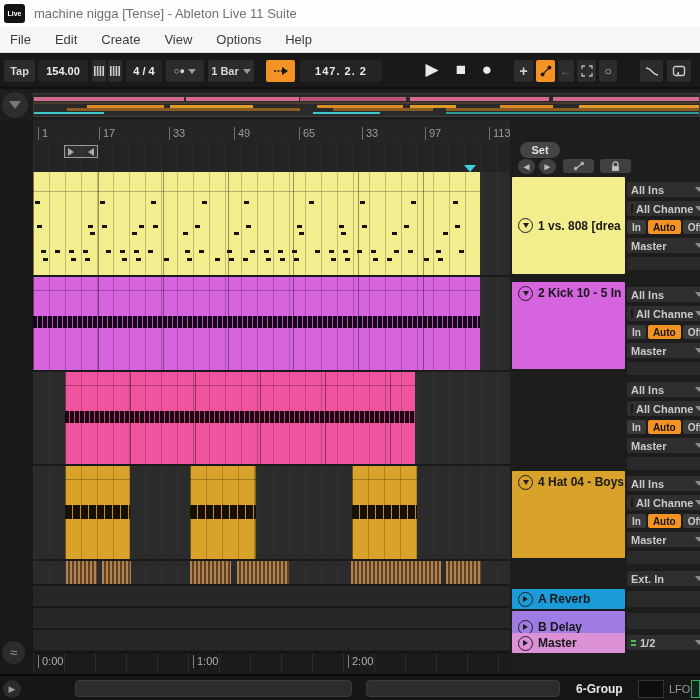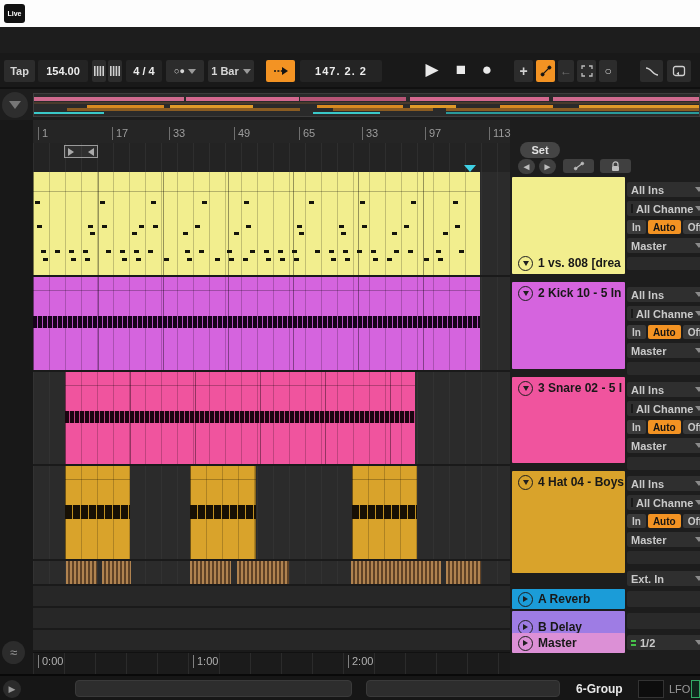--- a/index.html
+++ b/index.html
@@ -96,22 +96,31 @@
   .bb-sub { position:absolute; top:7px; font-size:11px; color:#9a9a9a; }
   .bb-widget { position:absolute; top:4px; height:18px; background:#0d0d0d; border:1px solid #333; }
 </style>
 </head>
 <body>
 
 <div id="stage">
 
   <div class="abs titlebar">
     <div class="live-logo">Live</div>
-  </div>
-
+    <div class="win-title">machine nigga  [Tense] - Ableton Live 11 Suite</div>
+  </div>
+
+  <div class="abs menubar">
+    <div class="menu-item">File</div>
+    <div class="menu-item">Edit</div>
+    <div class="menu-item">Create</div>
+    <div class="menu-item">View</div>
+    <div class="menu-item">Options</div>
+    <div class="menu-item">Help</div>
+  </div>
 
   <div class="abs transport">
     <div class="tbox" style="left:4px;width:31px;">Tap</div>
     <div class="tbox tdisplay" style="left:38px;width:50px;">154.00</div>
     <div class="tbox" style="left:92px;width:14px;">
       <svg width="10" height="12" viewBox="0 0 10 12">
           <g fill="#cfcfcf">
             <rect x="0" y="1" width="1.6" height="10"></rect>
             <rect x="2.8" y="1" width="1.6" height="10"></rect>
             <rect x="5.6" y="1" width="1.6" height="10"></rect>
@@ -242,21 +251,21 @@
         </svg>
     </div>
     <div class="smallbtn" style="left:90px;width:31px;">
       <svg width="11" height="11" viewBox="0 0 11 11">
           <g>
             <path d="M3 5 L3 3.4 a2.5 2.5 0 0 1 5 0 L8 5" stroke="#bdbdbd" stroke-width="1.3" fill="none"></path>
             <rect x="2" y="5" width="7" height="5" rx="1" fill="#bdbdbd"></rect>
           </g>
         </svg>
     </div>
-  <div class="thead" style="top: 57px; height: 97px; background: rgb(242, 238, 142); align-items: flex-end;">
+  <div class="thead" style="top: 57px; height: 97px; background: rgb(242, 238, 142); align-items: center;">
         <div style="display: flex; align-items: center; height: 22px; width: 100%;">
           <div class="foldicon">
             <div class="fold-down"></div>
           </div>
           <div class="nm">1 vs. 808 [drea</div>
         </div>
       </div>
       <div class="rbox" style="top: 62px;">
         <span>All Ins</span>
         <div class="dd"></div>
@@ -296,48 +305,40 @@
       <div class="monrow" style="top: 205px;">
         <div class="monbtn">In</div>
         <div class="monbtn on">Auto</div>
         <div class="monbtn">Off</div>
       </div>
       <div class="rbox" style="top: 223px;">
         <span>Master</span>
         <div class="dd"></div>
       </div>
       <div class="meterbox" style="top: 242px;"></div>
-      <div class="thead" style="top: 257px; height: 86px; background: rgb(240, 84, 158); align-items: flex-start;">
-        <div style="display: flex; align-items: center; height: 22px; width: 100%;">
-          <div class="foldicon">
-            <div class="fold-down"></div>
-          </div>
-          <div class="nm">3 Snare 02 - 5 I</div>
-        </div>
-      </div>
       <div class="rbox" style="top: 262px;">
         <span>All Ins</span>
         <div class="dd"></div>
       </div>
       <div class="rbox" style="top: 281px;">
         <div style="width: 2px; height: 9px; background: rgb(25, 25, 25); margin-right: 3px; flex: 0 0 auto;"></div>
         <span>All Channe</span>
         <div class="dd"></div>
       </div>
       <div class="monrow" style="top: 300px;">
         <div class="monbtn">In</div>
         <div class="monbtn on">Auto</div>
         <div class="monbtn">Off</div>
       </div>
       <div class="rbox" style="top: 318px;">
         <span>Master</span>
         <div class="dd"></div>
       </div>
       <div class="meterbox" style="top: 337px;"></div>
-      <div class="thead" style="top: 351px; height: 102px; background: rgb(217, 163, 43); align-items: flex-start;">
+      <div class="thead" style="top: 351px; height: 87px; background: rgb(217, 163, 43); align-items: flex-start;">
         <div style="display: flex; align-items: center; height: 22px; width: 100%;">
           <div class="foldicon">
             <div class="fold-down"></div>
           </div>
           <div class="nm">4 Hat 04 - Boys</div>
         </div>
       </div>
       <div class="rbox" style="top: 356px;">
         <span>All Ins</span>
         <div class="dd"></div>
@@ -397,21 +398,21 @@
       </div>
     <div class="bb-box" style="left:75px;width:277px;"></div>
     <div class="bb-box" style="left:366px;width:194px;"></div>
     <div class="bb-label" style="left:576px;">6-Group</div>
     <div class="bb-widget" style="left:638px;width:26px;"></div>
     <div class="bb-sub" style="left:669px;">LFO</div>
     <div class="bb-widget" style="left:691px;width:9px;background:#10261c;border-color:#3a6;"></div>
   </div>
 
 <div class="ruler-label" style="left: 38px;">1</div>
-    <div class="ruler-label" style="left: 112px;">17</div>
+    <div class="ruler-label" style="left: 99px;">17</div>
     <div class="ruler-label" style="left: 169px;">33</div>
     <div class="ruler-label" style="left: 234px;">49</div>
     <div class="ruler-label" style="left: 299px;">65</div>
     <div class="ruler-label" style="left: 362px;">33</div>
     <div class="ruler-label" style="left: 425px;">97</div>
     <div class="ruler-label" style="left: 489px;">113</div>
     <div class="time-label" style="left: 38px;">0:00</div>
     <div class="time-label" style="left: 193px;">1:00</div>
     <div class="time-label" style="left: 348px;">2:00</div>
     <div class="lane" style="top: 172px; height: 105px;"></div>

